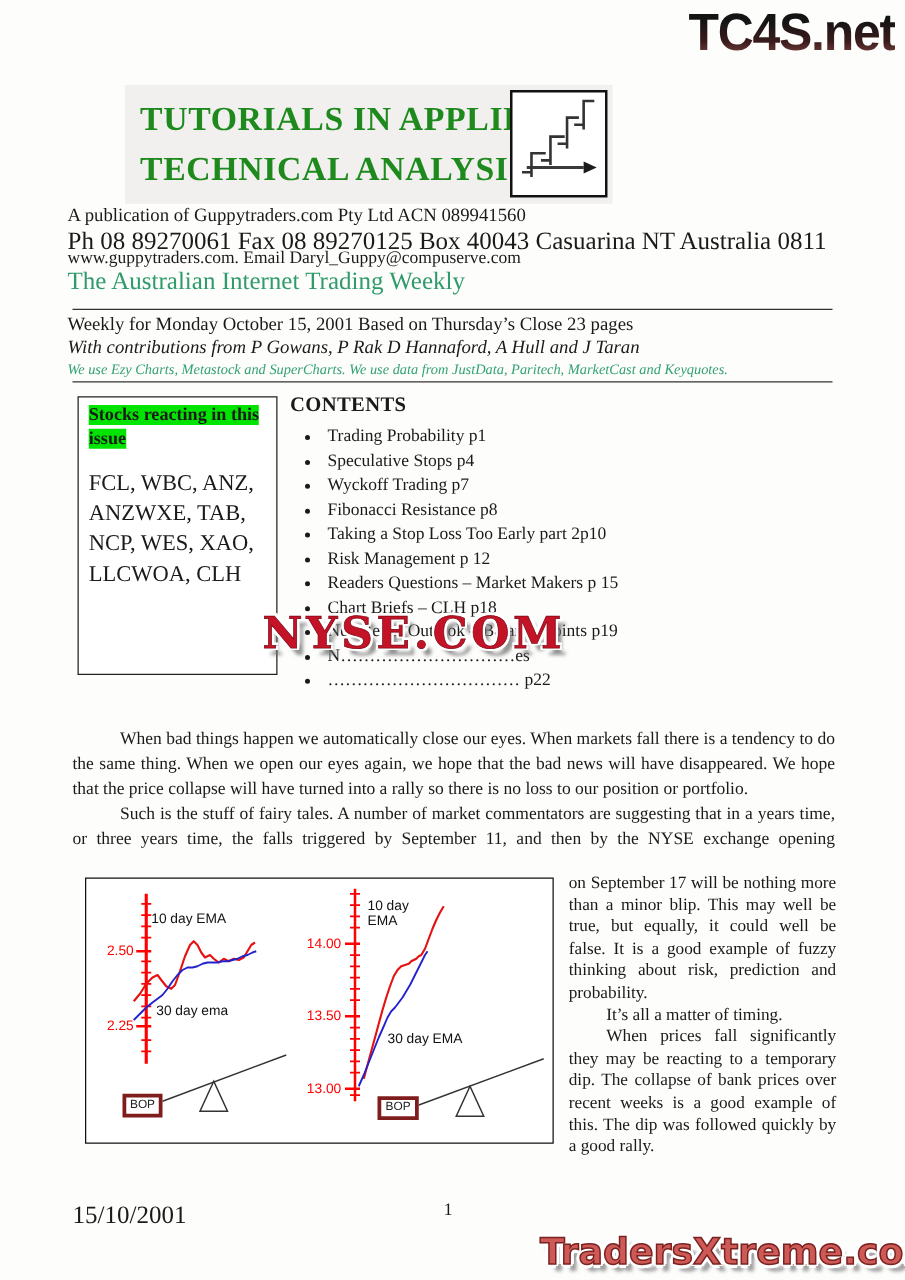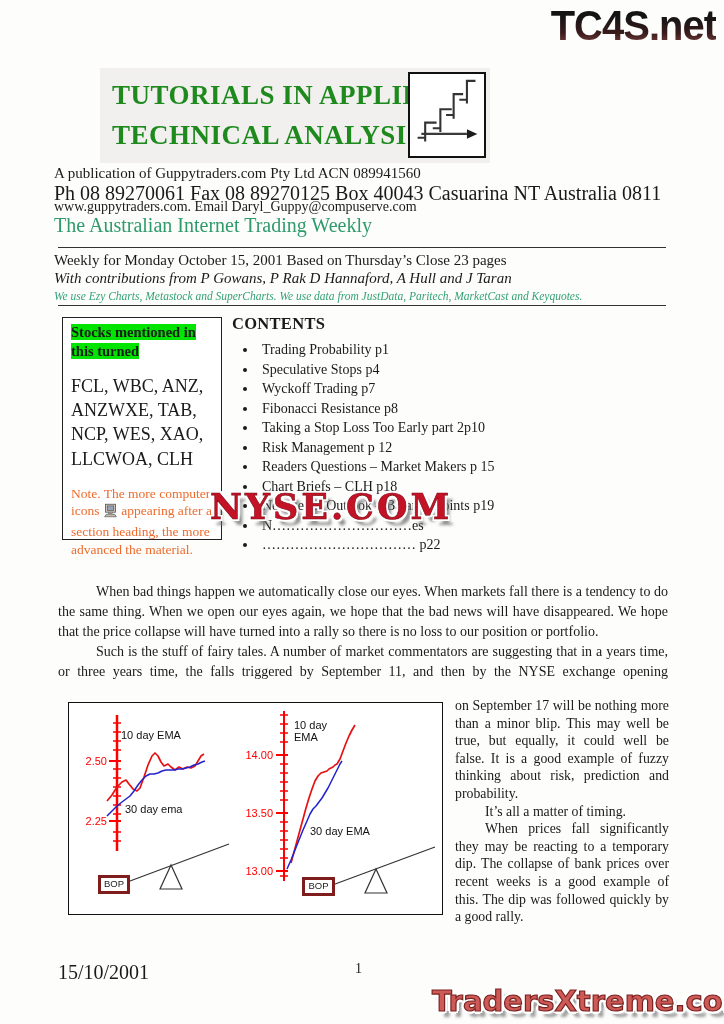--- a/index.html
+++ b/index.html
@@ -106,34 +106,22 @@
   <div class="pubinfo pub3">www.guppytraders.com.  Email  Daryl_Guppy@compuserve.com</div>
   <div class="pubinfo tagline">The Australian Internet Trading Weekly</div>
 
   <div class="rule rule1"></div>
   <div class="pubinfo iss1">Weekly for Monday October 15, 2001 Based on Thursday’s Close 23 pages</div>
   <div class="pubinfo iss2">With contributions from P Gowans, P Rak  D Hannaford, A Hull  and J Taran</div>
   <div class="pubinfo iss3">We use Ezy Charts, Metastock  and SuperCharts. We use data from JustData, Paritech, MarketCast  and Keyquotes.</div>
   <div class="rule rule2"></div>
 
   <div class="stocks-box">
-    <span class="stocks-head">Stocks mentioned in this turned</span>
+    <span class="stocks-head">Stocks reacting in this issue</span>
     <div class="stocks-list">FCL, WBC, ANZ, ANZWXE, TAB, NCP, WES, XAO, LLCWOA, CLH</div>
-    <div class="stocks-note">
-      <span>Note. The more computer icons</span>
-      <span class="comp-icon">
-        <svg width="15" height="15" viewBox="0 0 18 18">
-          <rect x="3" y="1.5" width="12" height="9.5" fill="#d9d0c2" stroke="#555" stroke-width="1"></rect>
-          <rect x="5" y="3.5" width="8" height="5.5" fill="#97a3b4" stroke="#333" stroke-width="0.6"></rect>
-          <rect x="6.5" y="11" width="5" height="1.8" fill="#cfc6b6" stroke="#555" stroke-width="0.6"></rect>
-          <path d="M2 16.5 L4 13.5 H14 L16 16.5 Z" fill="#c3baa9" stroke="#555" stroke-width="0.8"></path>
-        </svg>
-      </span>
-      <span>appearing after a section heading, the more advanced the material.</span>
-    </div>
   </div>
 
   <div class="contents">
     <h2>CONTENTS</h2>
     <ul>
       <li>Trading Probability p1</li>
       <li>Speculative Stops p4</li>
       <li>Wyckoff Trading p7</li>
       <li>Fibonacci Resistance p8</li>
       <li>Taking a Stop Loss Too Early part 2p10</li>

